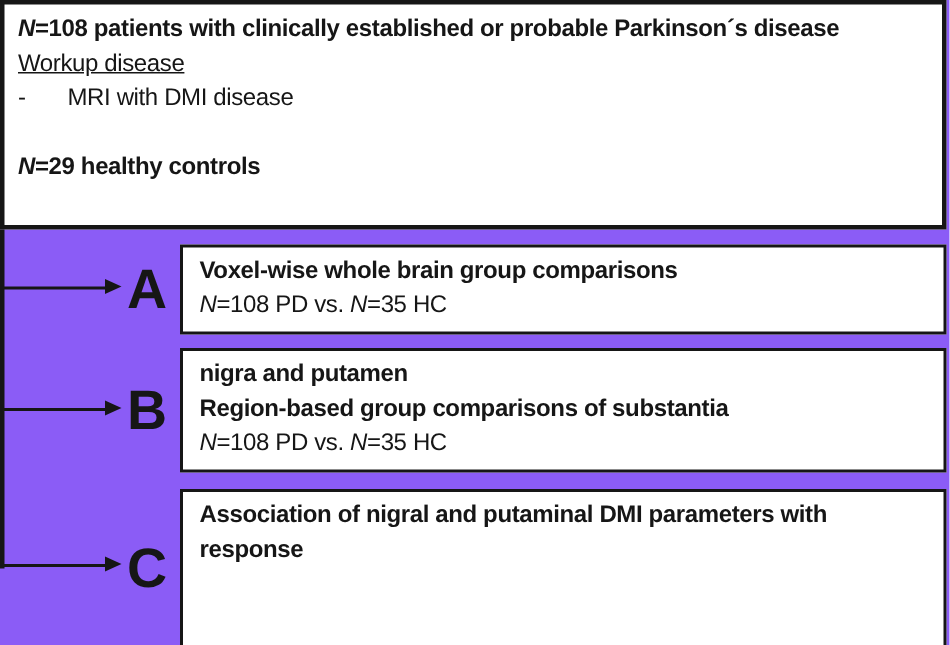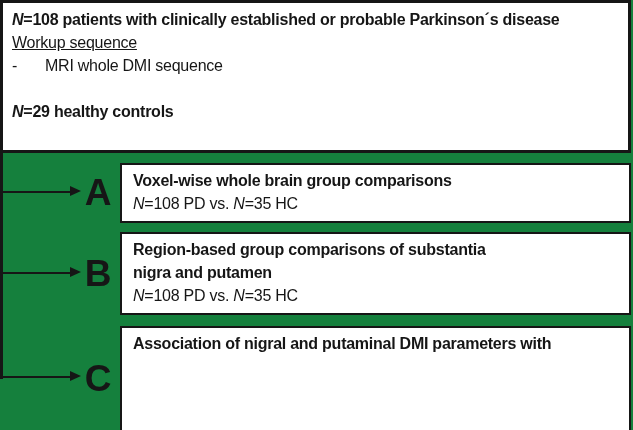--- a/index.html
+++ b/index.html
@@ -4,21 +4,21 @@
 <style>
   html, body {
     margin: 0;
     padding: 0;
     background: #ffffff;
   }
   .canvas {
     position: relative;
     width: 633px;
     height: 430px;
-    background: #15803d;
+    background: #8b5cf6;
     font-family: "Liberation Sans", "DejaVu Sans", sans-serif;
     color: #161616;
     overflow: hidden;
   }
   .box {
     position: absolute;
     box-sizing: border-box;
     background: #ffffff;
     border: 2.5px solid #161616;
   }
@@ -100,22 +100,22 @@
   .label-b { top: 255px; }
   .label-c { top: 360px; }
 </style>
 </head>
 <body>
 
 <div class="canvas">
 
   <div class="box top-box">
       <div class="line"><span class="b i">N</span><span class="b">=108 patients with clinically established or probable Parkinson´s disease</span></div>
-      <div class="line"><span class="u">Workup sequence</span></div>
-      <div class="line"><span class="bullet">-</span><span>MRI whole DMI sequence</span></div>
+      <div class="line"><span class="u">Workup disease</span></div>
+      <div class="line"><span class="bullet">-</span><span>MRI with DMI disease</span></div>
       <div class="line">&nbsp;</div>
       <div class="line"><span class="b i">N</span><span class="b">=29 healthy controls</span></div>
     </div>
 
   <div class="vline"></div>
 
   <div class="arrow arrow-a">
     <div class="shaft"></div>
     <div class="head"></div>
   </div>
@@ -130,21 +130,22 @@
 
   <div class="branch-label label-a">A</div>
   <div class="branch-label label-b">B</div>
   <div class="branch-label label-c">C</div>
 
   <div class="box branch-box box-a">
       <div class="line"><span class="b">Voxel-wise whole brain group comparisons</span></div>
       <div class="line"><span class="i">N</span><span>=108 PD vs. </span><span class="i">N</span><span>=35 HC</span></div>
     </div>
   <div class="box branch-box box-b">
+      <div class="line"><span class="b">nigra and putamen</span></div>
       <div class="line"><span class="b">Region-based group comparisons of substantia</span></div>
-      <div class="line"><span class="b">nigra and putamen</span></div>
       <div class="line"><span class="i">N</span><span>=108 PD vs. </span><span class="i">N</span><span>=35 HC</span></div>
     </div>
   <div class="box branch-box box-c">
       <div class="line"><span class="b">Association of nigral and putaminal DMI parameters with</span></div>
+      <div class="line"><span class="b">response</span></div>
     </div>
 
 </div>
 
 </body></html>

